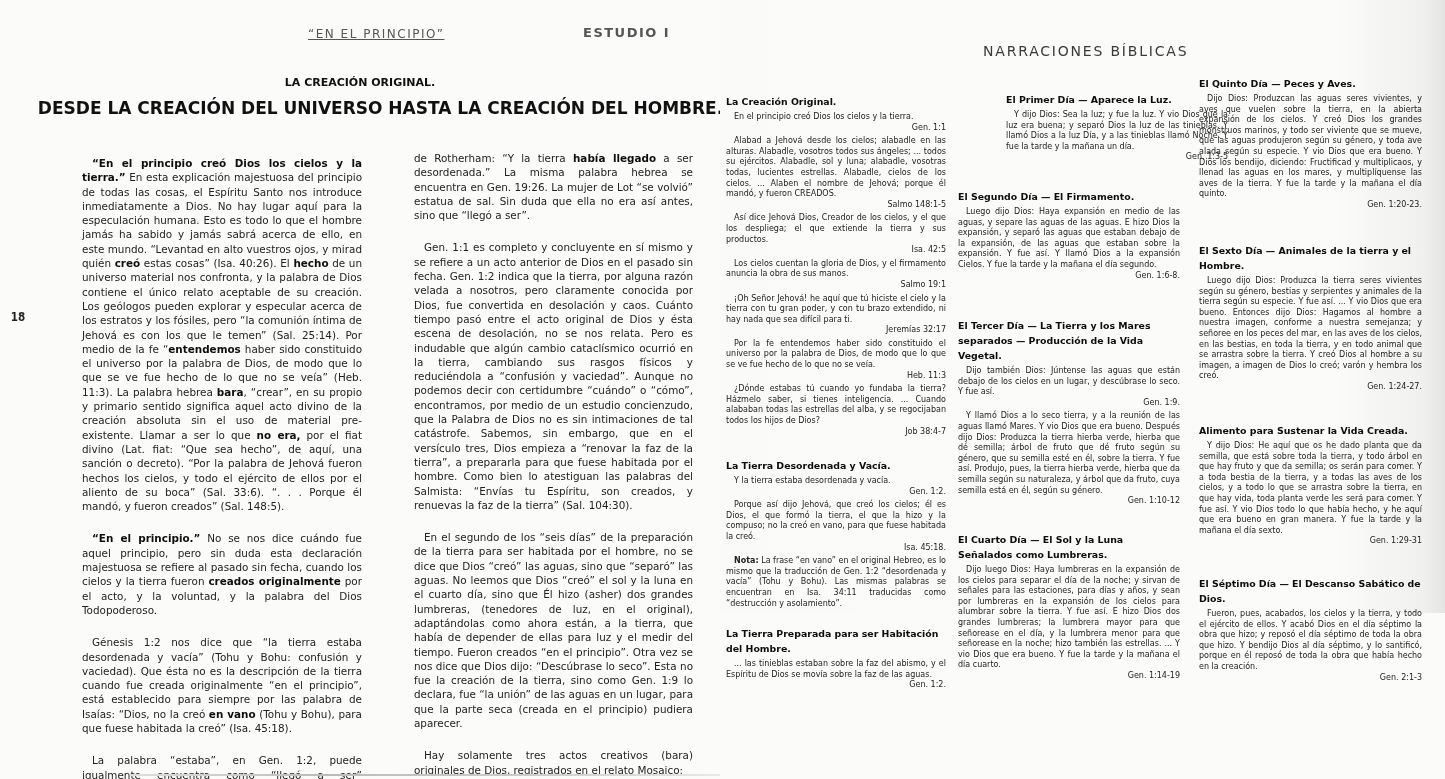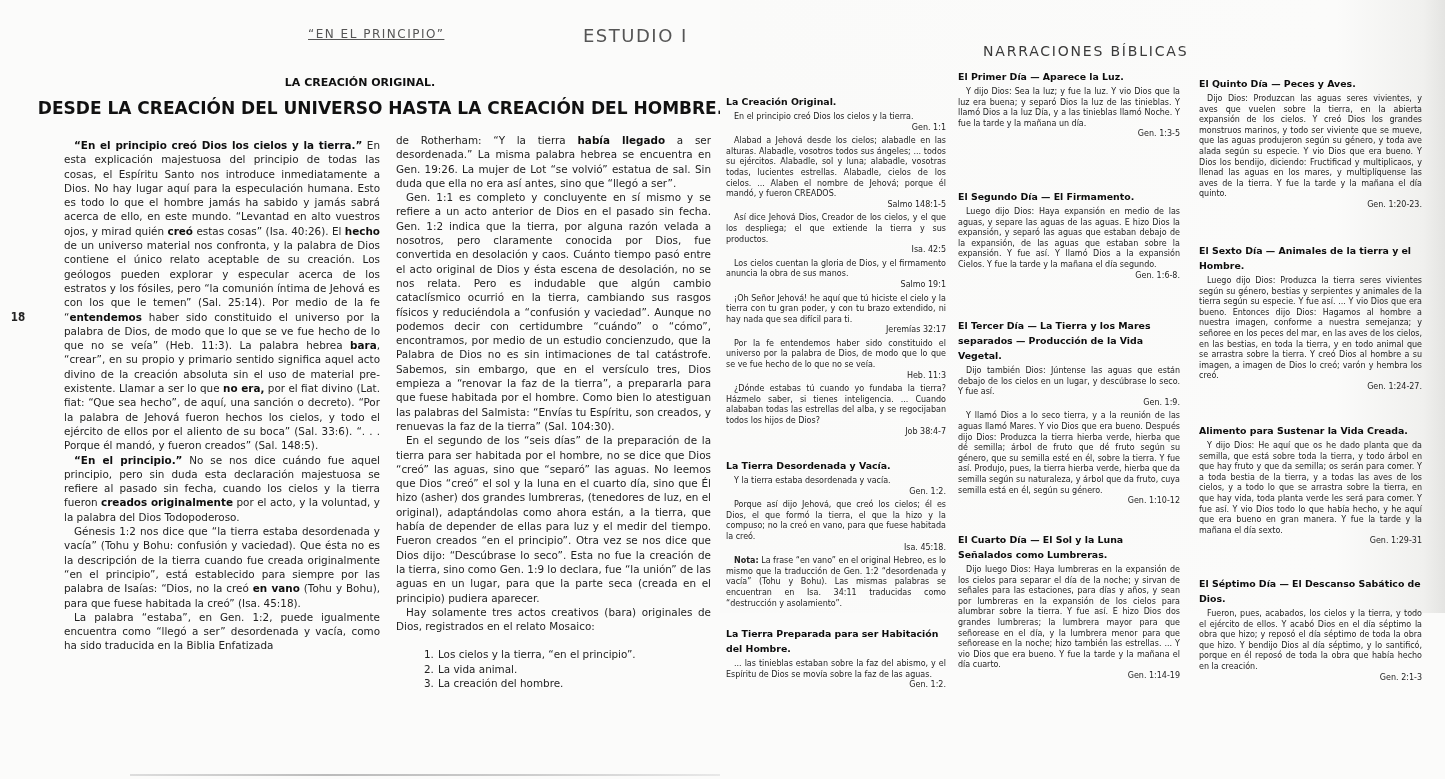--- a/index.html
+++ b/index.html
@@ -7,27 +7,27 @@
     width: 1445px; height: 779px; overflow: hidden; position: relative;
     background: #fbfbfa; color: #1c1c1c;
     font-family: "DejaVu Sans", sans-serif;
   }
   .spread { position: absolute; inset: 0; }
   .page-left { position: absolute; left: 0; top: 0; width: 720px; height: 779px; }
   .page-right { position: absolute; left: 720px; top: 0; width: 725px; height: 613px;
     background: linear-gradient(to right, #fafaf9 0%, #fbfbfa 85%, #f0f0ee 97%, #e4e4e2 100%); }
   .running-head { position: absolute; font-size: 12px; letter-spacing: 1.5px; color: #555; }
   .rh-left { left: 308px; top: 27px; text-decoration: underline; }
-  .rh-study { left: 583px; top: 25px; font-size: 18px; }
+  .rh-study { left: 583px; top: 25px; font-size: 13px; font-weight: bold; }
   .rh-right { left: 983px; top: 43px; font-size: 14px; color: #3a3a3a; letter-spacing: 1.8px; }
   .folio { position: absolute; left: 9px; top: 309px; font-size: 13px; font-weight: bold; transform: scaleX(0.8); color: #222; }
   .main-title { position: absolute; left: 0; width: 720px; text-align: center; top: 76px; font-size: 11px; font-weight: bold; color: #111; }
   .sub-title { position: absolute; left: 8px; width: 745px; text-align: center; top: 98px; font-size: 17px; font-weight: bold; color: #111; }
   .col { position: absolute; font-size: 10.4px; line-height: 14.3px; text-align: justify; color: #222; }
-  .col p { margin: 0; text-indent: 10px; }
+  .col p { margin: 18px; text-indent: 10px; }
   .col-a { left: 64px; top: 138px; width: 316px; }
   .col-b { left: 396px; top: 133px; width: 315px; }
   .col-b p.first { text-indent: 0; }
   .col b { color: #0e0e0e; }
   .list { margin: 14px; padding: 0; list-style: none; }
   .list li { padding-left: 14px; }
   .list .num { display: inline-block; width: 14px; }
   .sect { position: absolute; font-size: 8px; line-height: 10.6px; text-align: justify; color: #222; }
   .sect h3 { margin: 0 0 3px 0; font-size: 9.4px; line-height: 15px; font-weight: bold; color: #0d0d0d; text-align: left; }
   .sect p { margin: 0 0 3px 0; text-indent: 8px; }
@@ -91,21 +91,21 @@
     <p><span>Y la tierra estaba desordenada y vacía.</span><span class="ref">Gen. 1:2.</span></p>
     <p><span>Porque así dijo Jehová, que creó los cielos; él es Dios, el que formó la tierra, el que la hizo y la compuso; no la creó en vano, para que fuese habitada la creó.</span><span class="ref">Isa. 45:18.</span></p>
     <p><b>Nota:</b><span> La frase “en vano” en el original Hebreo, es lo mismo que la traducción de Gen. 1:2 “desordenada y vacía” (Tohu y Bohu). Las mismas palabras se encuentran en Isa. 34:11 traducidas como “destrucción y asolamiento”.</span></p>
   </div>
 
   <div class="sect c3" style="top:626px;">
     <h3>La Tierra Preparada para ser Habitación del Hombre.</h3>
     <p><span>... las tinieblas estaban sobre la faz del abismo, y el Espíritu de Dios se movía sobre la faz de las aguas.</span><span class="ref">Gen. 1:2.</span></p>
   </div>
 
-  <div class="sect c4" style="top:69px;">
+  <div class="sect c4" style="top:92px;margin-left:48px;">
     <h3>El Primer Día — Aparece la Luz.</h3>
     <p><span>Y dijo Dios: Sea la luz; y fue la luz. Y vio Dios que la luz era buena; y separó Dios la luz de las tinieblas. Y llamó Dios a la luz Día, y a las tinieblas llamó Noche. Y fue la tarde y la mañana un día.</span><span class="ref">Gen. 1:3-5</span></p>
   </div>
   <div class="sect c4" style="top:189px;">
     <h3>El Segundo Día — El Firmamento.</h3>
     <p><span>Luego dijo Dios: Haya expansión en medio de las aguas, y separe las aguas de las aguas. E hizo Dios la expansión, y separó las aguas que estaban debajo de la expansión, de las aguas que estaban sobre la expansión. Y fue así. Y llamó Dios a la expansión Cielos. Y fue la tarde y la mañana el día segundo.</span><span class="ref">Gen. 1:6-8.</span></p>
   </div>
   <div class="sect c4" style="top:318px;">
     <h3>El Tercer Día — La Tierra y los Mares separados — Producción de la Vida Vegetal.</h3>
     <p><span>Dijo también Dios: Júntense las aguas que están debajo de los cielos en un lugar, y descúbrase lo seco. Y fue así.</span><span class="ref">Gen. 1:9.</span></p>

